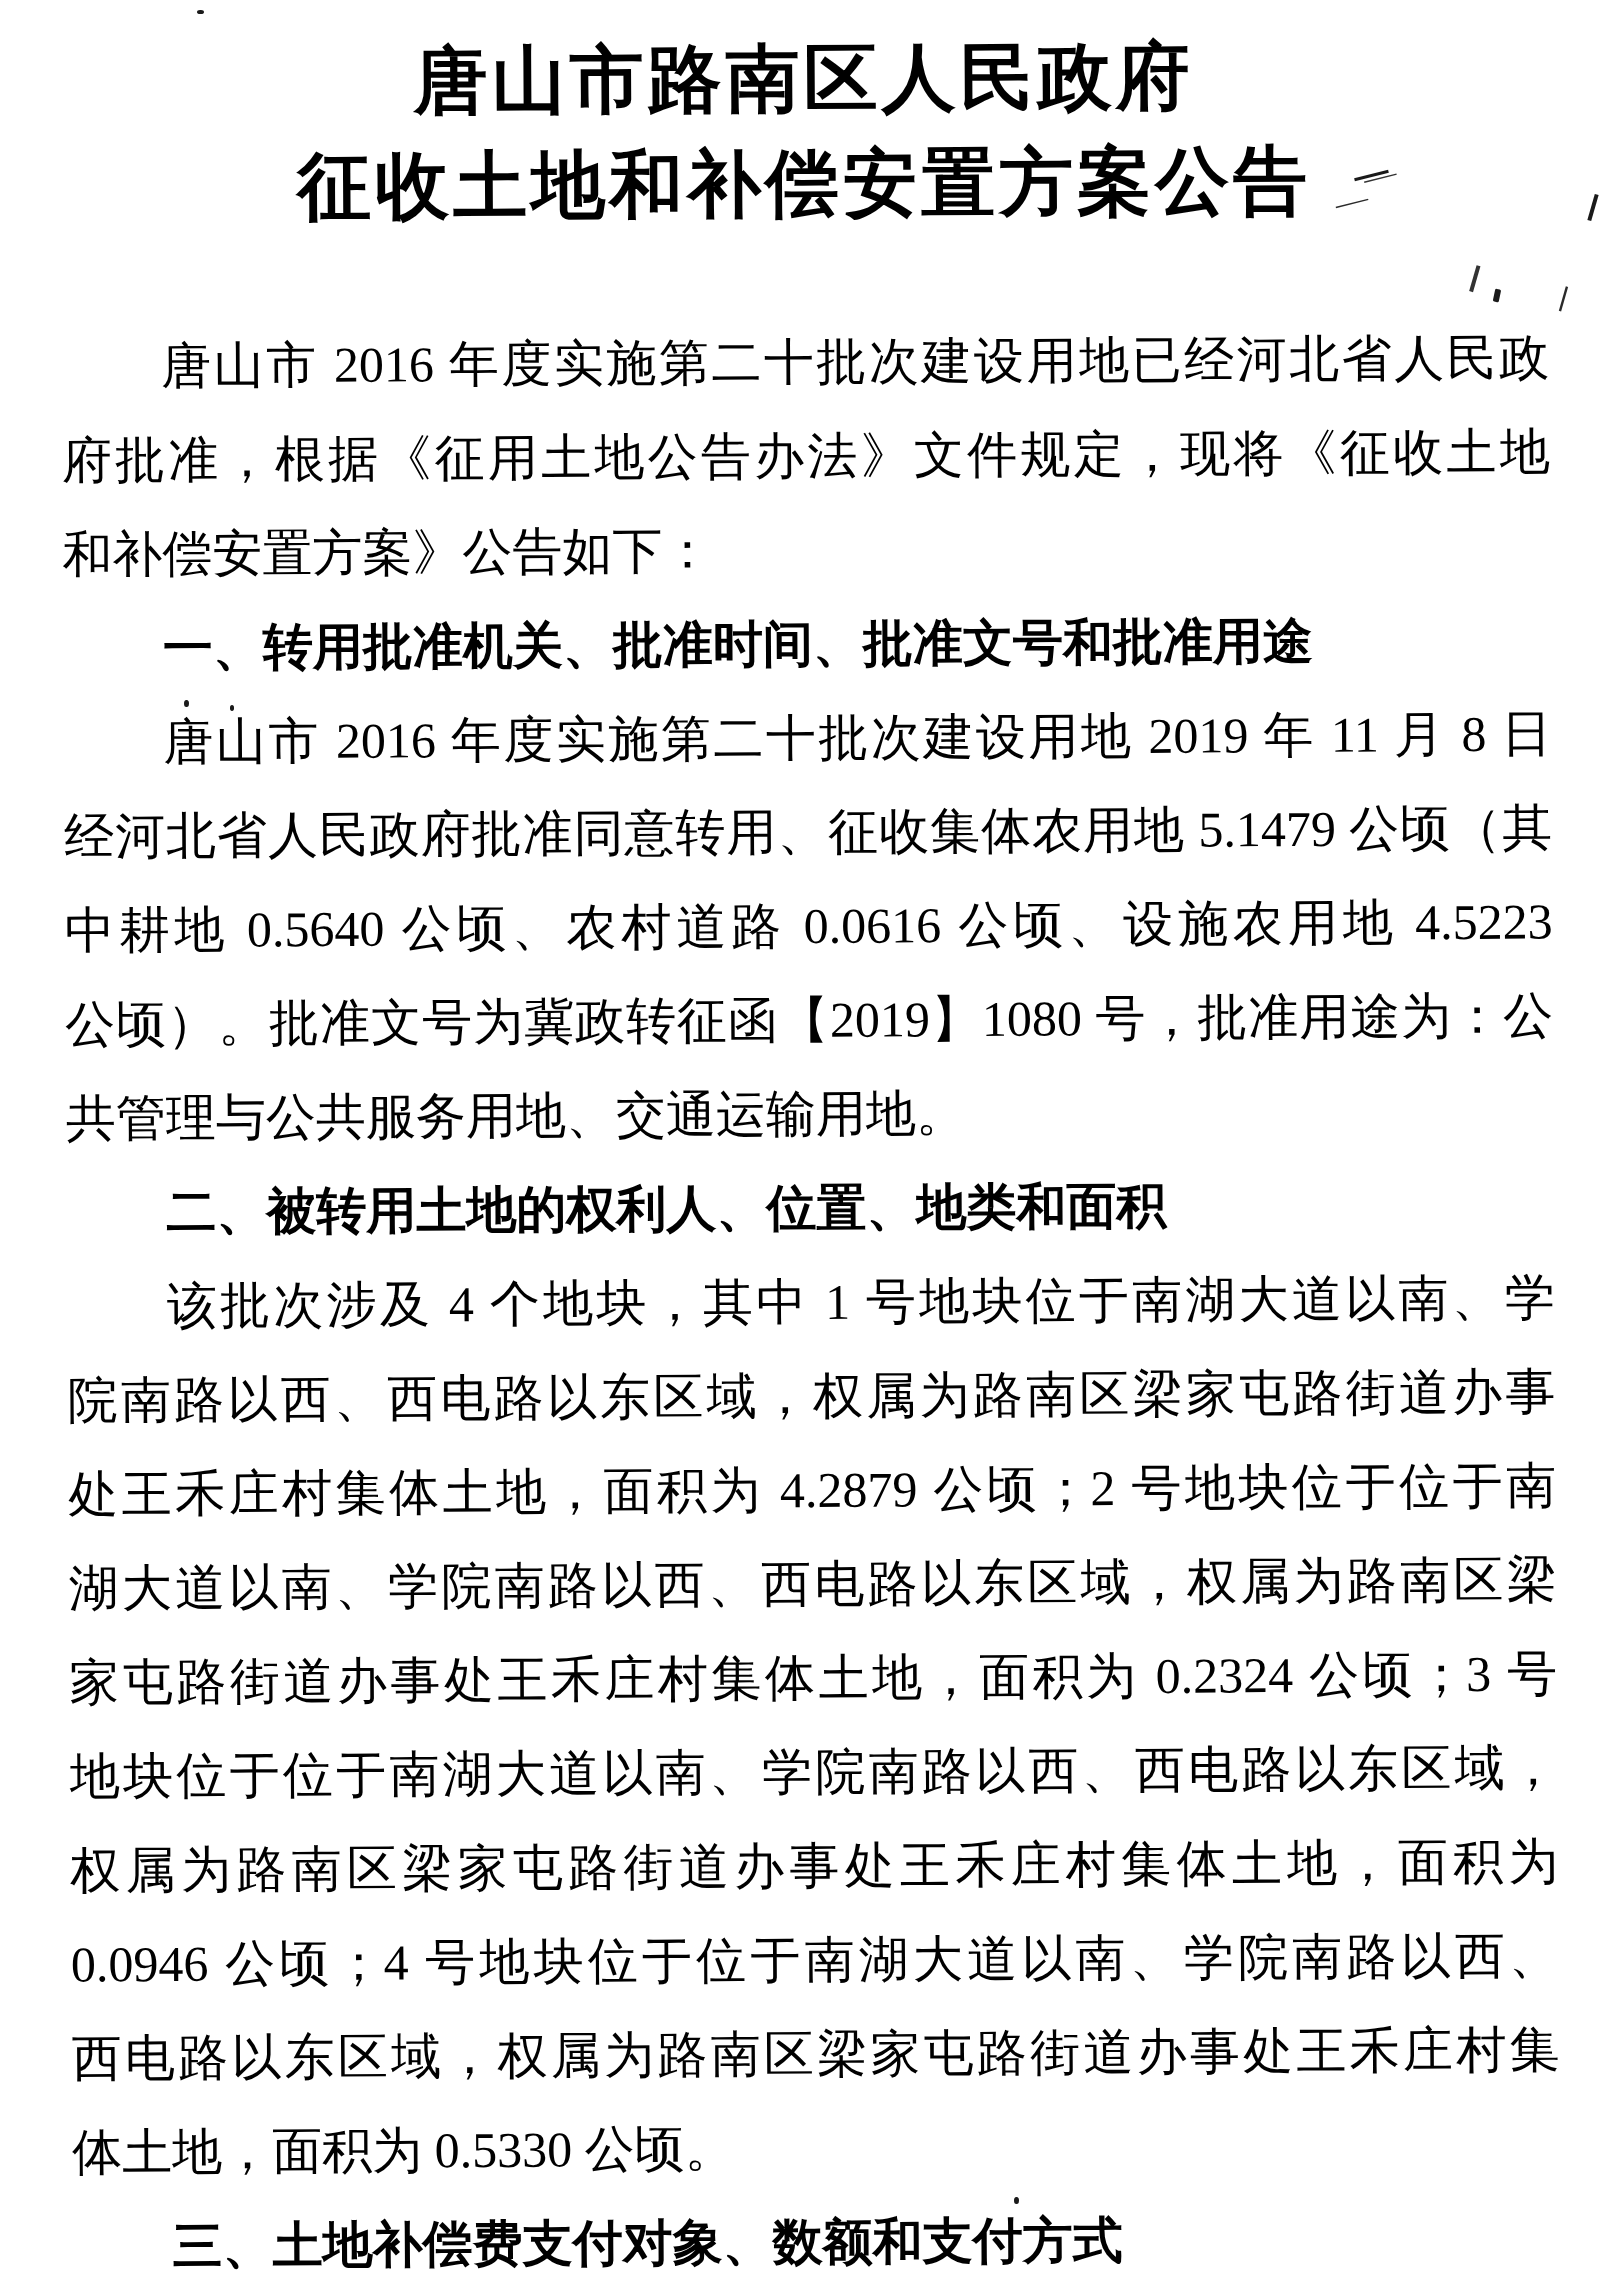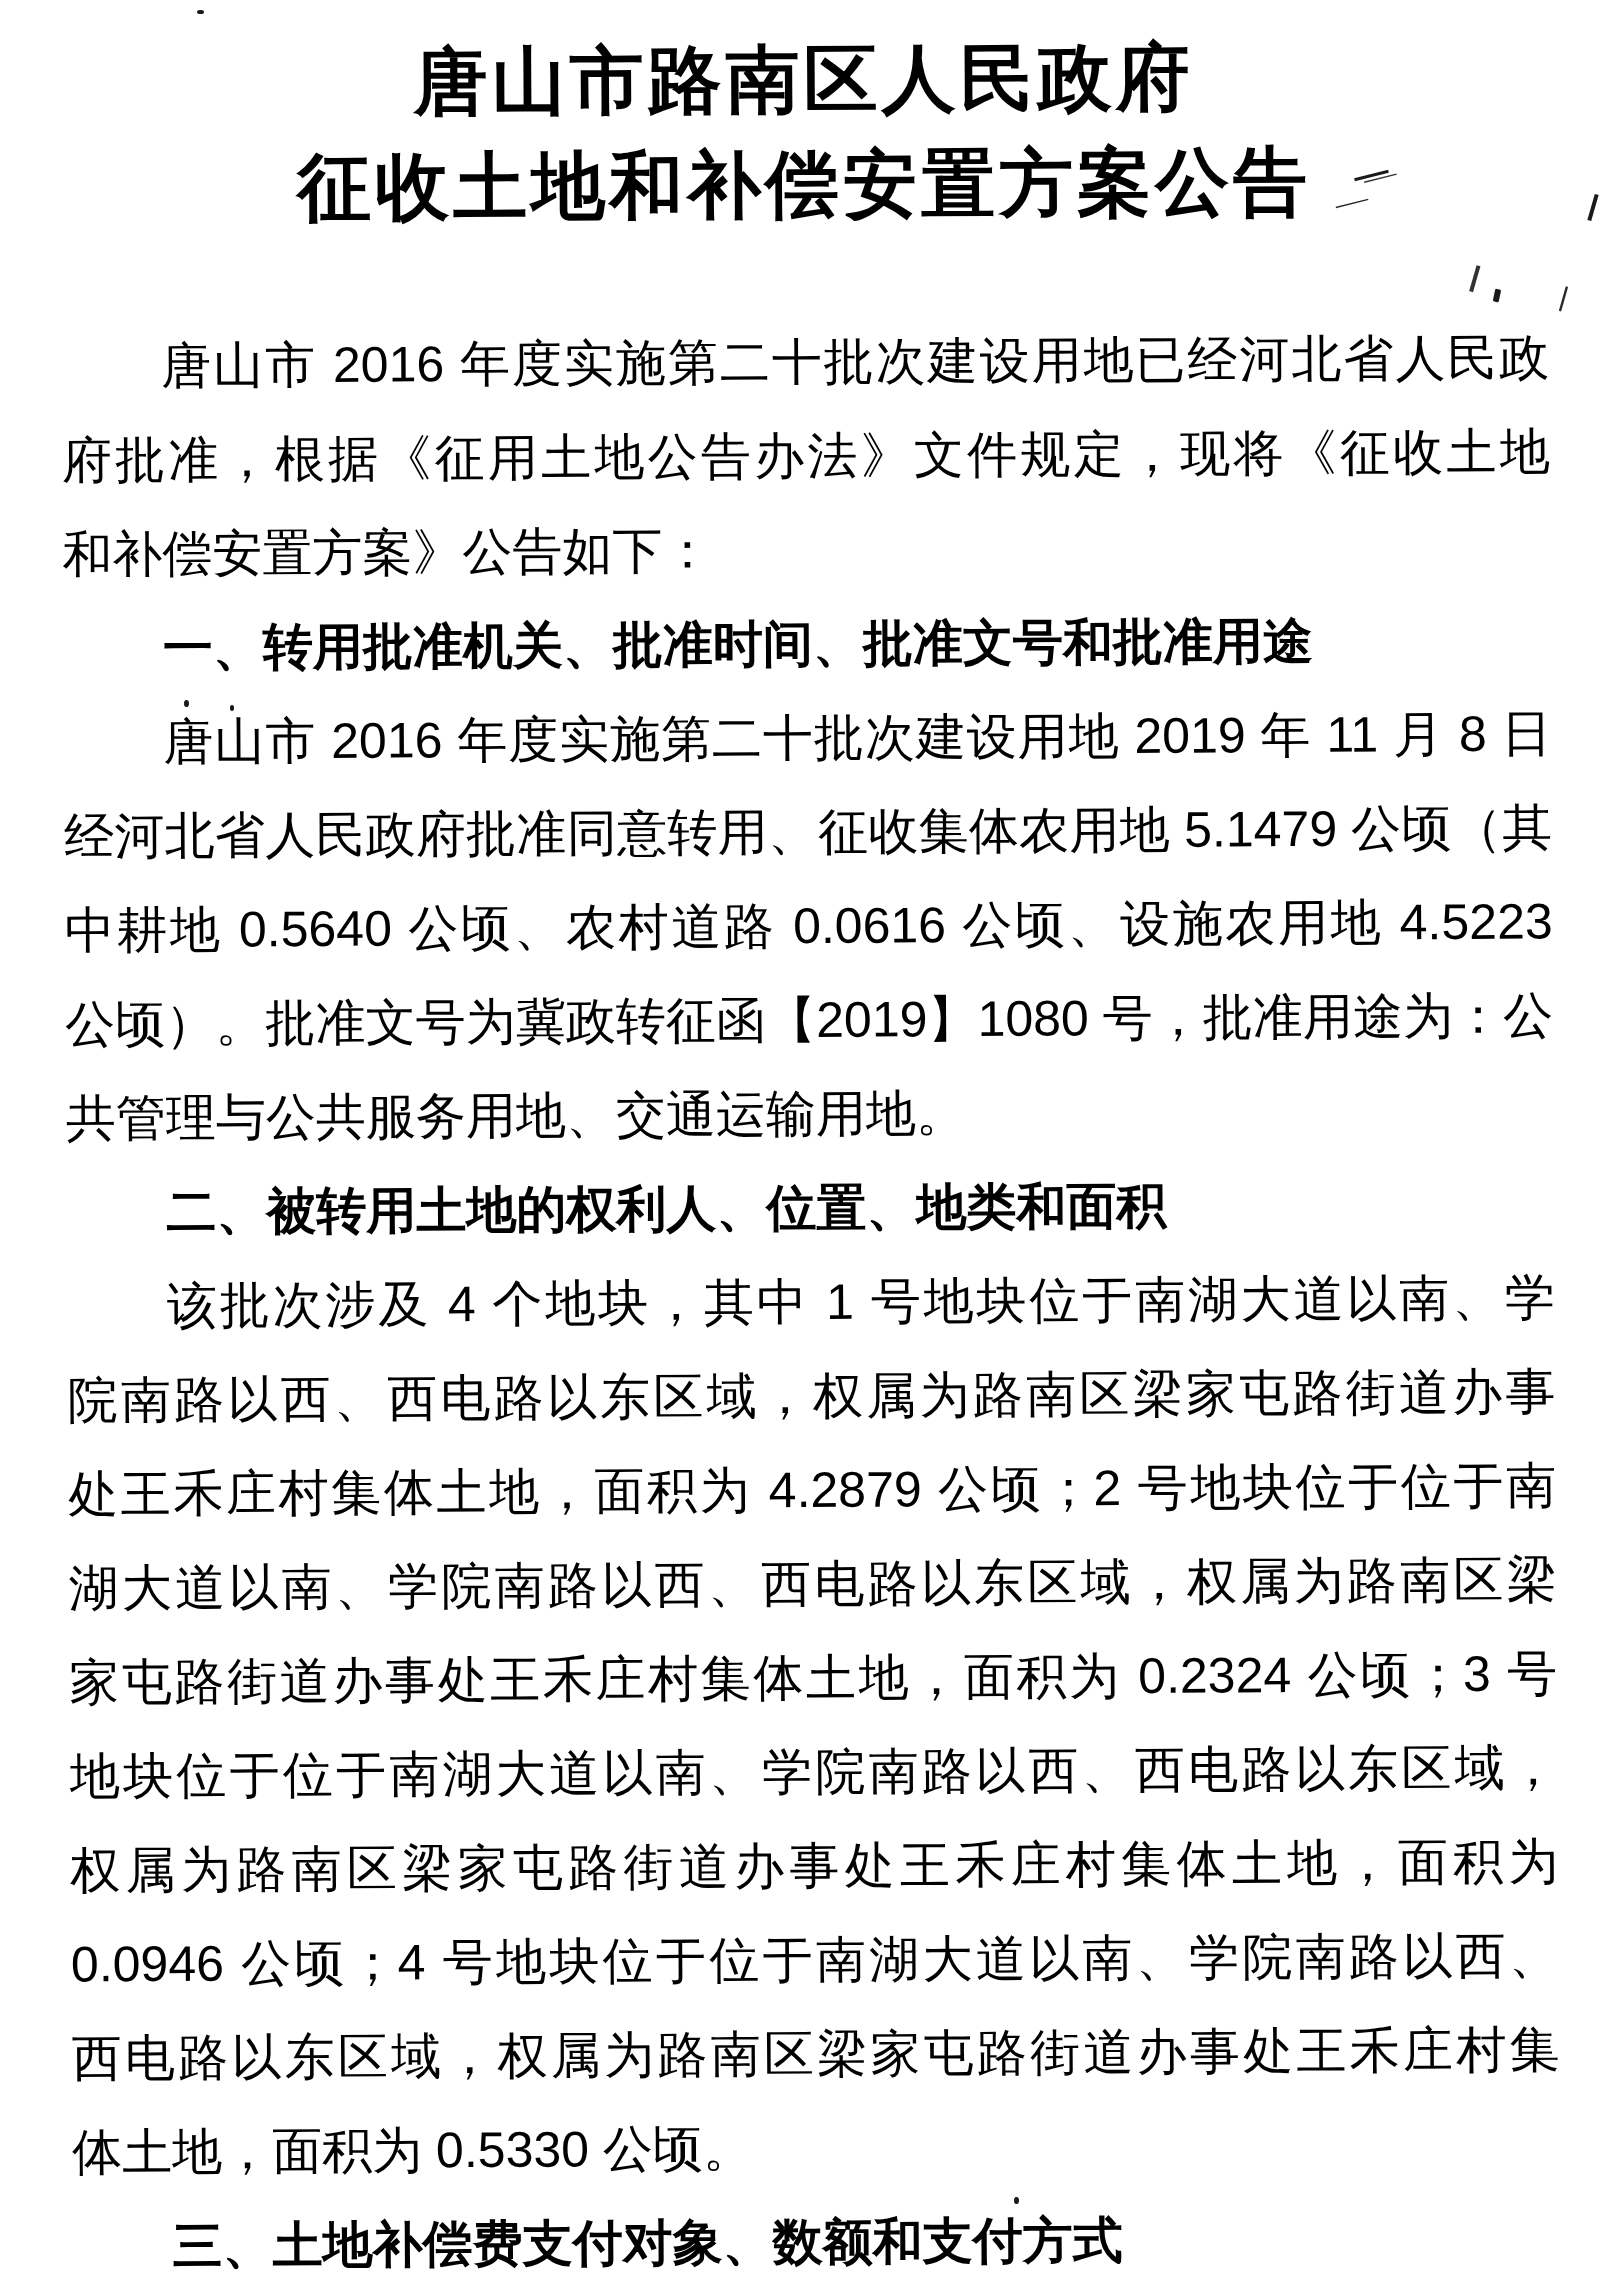--- a/index.html
+++ b/index.html
@@ -6,21 +6,21 @@
     margin: 0;
     padding: 0;
     background: #ffffff;
   }
   .page {
     position: relative;
     width: 1606px;
     height: 2295px;
     background: #ffffff;
     overflow: hidden;
-    font-family: Liberation Sans, sans-serif;
+    font-family: Liberation Serif, serif;
     color: #000000;
   }
   .content {
     position: absolute;
     left: 0;
     top: 0;
     width: 1606px;
     padding: 27px 59px 0 59px;
     box-sizing: border-box;
     transform: rotate(-0.35deg);

